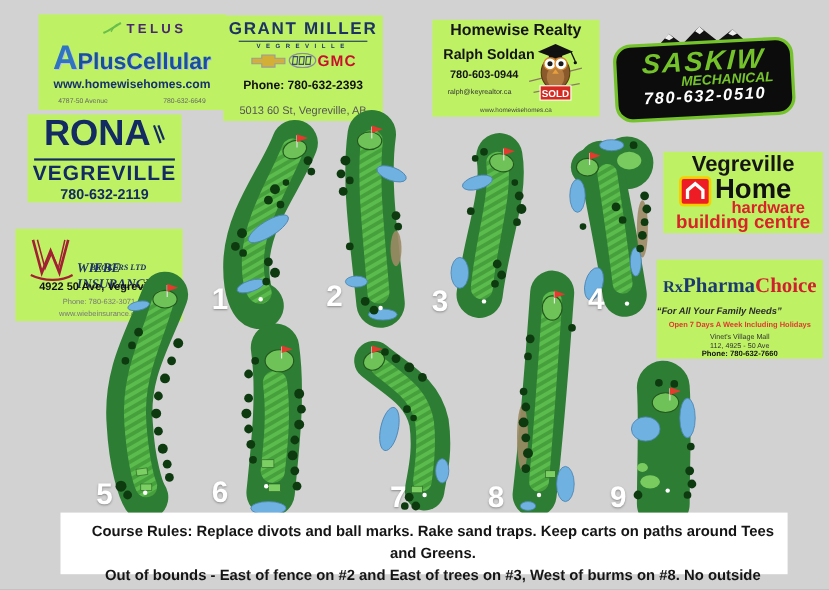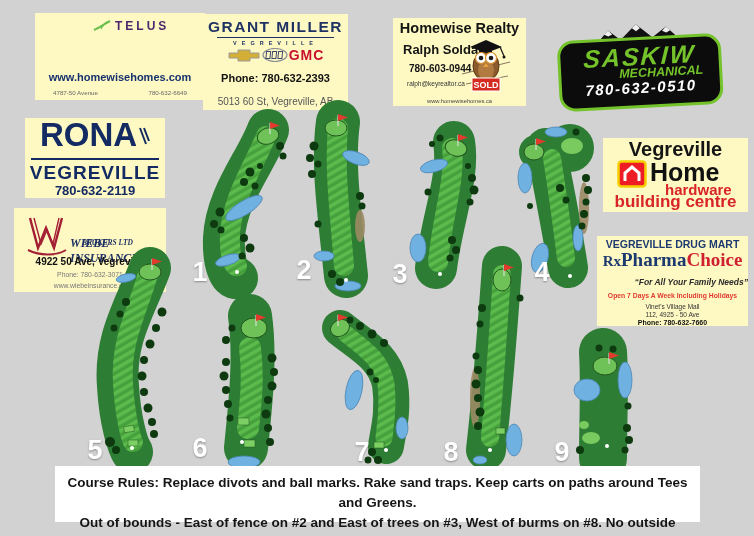--- a/index.html
+++ b/index.html
@@ -1,18 +1,18 @@
 <!DOCTYPE html>
 <html><head>
 <meta charset="utf-8">
 <style>
   html,body{margin:0;padding:0;background:#b8b8b8;}
   .page{position:relative;width:754px;height:536px;background:#d2d2d2;overflow:hidden;
         font-family:"Liberation Sans",sans-serif;}
-  .card{position:absolute;background:#fef9c3;}
+  .card{position:absolute;background:#bef264;}
   .abs{position:absolute;}
 
   
   .telus-row{position:absolute;top:6px;left:58px;display:flex;align-items:center;gap:4px;}
   .telus-txt{font-size:12px;font-weight:800;letter-spacing:3px;color:#4b286d;}
   .aplus-brand{position:absolute;top:22px;width:100%;text-align:center;
                color:#17509e;text-shadow:1px 1px 0 #b9c4d6;}
   .aplus-a{font-size:31px;font-weight:900;color:#2f74c0;}
   .aplus-rest{font-size:21px;font-weight:800;}
   .aplus-web{position:absolute;top:58px;width:100%;text-align:center;font-size:11px;font-weight:800;color:#17316e;}
@@ -69,21 +69,21 @@
   .hh-home{font-size:25px;font-weight:900;color:#111;line-height:24px;margin-left:3px;}
   .hh-hardware{font-size:15px;font-weight:700;color:#d8232a;line-height:12px;margin-left:18px;}
   .hh-building{position:absolute;top:54px;width:100%;text-align:center;font-size:17px;font-weight:700;color:#d8232a;}
 
   
   .dm-name{position:absolute;top:2px;width:100%;text-align:center;font-size:10.5px;font-weight:800;color:#1c3a70;}
   .dm-brand{position:absolute;top:13px;width:100%;text-align:center;}
   .dm-rx{font-size:15px;font-weight:800;color:#1c3a70;}
   .dm-pharma{font-size:19px;font-weight:800;color:#1c3a70;}
   .dm-choice{font-size:19px;font-weight:800;color:#cf2030;}
-  .dm-tag{position:absolute;top:41px;width:100%;text-align:right;font-size:8.5px;font-style:italic;
+  .dm-tag{position:absolute;top:41px;width:100%;text-align:left;font-size:8.5px;font-style:italic;
           font-weight:600;color:#2b2b2b;}
   .dm-hours{position:absolute;top:56px;width:100%;text-align:center;font-size:6.8px;font-weight:800;color:#e03a2f;}
   .dm-mall{position:absolute;top:67px;width:100%;text-align:center;font-size:6.5px;color:#333;}
   .dm-addr{position:absolute;top:75px;width:100%;text-align:center;font-size:6.5px;color:#333;}
   .dm-phone{position:absolute;top:83px;width:100%;text-align:center;font-size:7px;font-weight:800;color:#111;}
 
   
   svg.hole{position:absolute;overflow:visible;}
   .rough{fill:none;stroke:#2e7d34;stroke-linecap:round;}
   .fairway{fill:none;stroke:url(#fw);stroke-linecap:round;}
@@ -93,21 +93,21 @@
   .tree{fill:#0e3a10;}
   .sand{fill:#9b8a63;opacity:.9;}
   .tee{fill:#fff;}
   .teebox{fill:#7ccf63;stroke:#23571f;stroke-width:.5;}
   .flagpole{stroke:#e8e8e8;stroke-width:1;}
   .flag{fill:#e23b2e;}
   .hole-num{position:absolute;transform:translate(-50%,-50%);color:#fff;font-size:27px;font-weight:800;
             text-shadow:0 1px 2px rgba(0,0,0,.35);}
 
   
-  .rules{position:absolute;left:55px;top:466px;width:645px;height:56px;background:#fff;}
+  .rules{position:absolute;left:55px;top:466px;width:645px;height:56px;background:#fff;padding-left:16px;}
   .rules div{text-align:center;font-size:13.5px;font-weight:700;color:#151515;line-height:20px;}
   .rules .r1{margin-top:7px;}
 </style>
 </head>
 <body>
 
 <div class="page">
 
   <svg width="0" height="0" class="abs">
     <defs>
@@ -118,20 +118,23 @@
     </defs>
   </svg>
 
   <div class="card" style="left:35px;top:13px;width:170px;height:87px">
     <div class="telus-row">
       <svg width="18" height="12" viewBox="0 0 18 12">
         <path d="M1,10 C6,8 13,3 17,1" fill="none" stroke="#6abf4b" stroke-width="2"></path>
         <path d="M8,9 C10,5 12,3 14,2" fill="none" stroke="#6abf4b" stroke-width="1.2"></path>
       </svg>
       <span class="telus-txt">TELUS</span>
+    </div>
+    <div class="aplus-brand">
+      <span class="aplus-a">A</span><span class="aplus-rest">PlusCellular</span>
     </div>
     <div class="aplus-web">www.homewisehomes.com</div>
     <div class="aplus-foot">
       <span class="l">4787-50 Avenue</span>
       <span class="r">780-632-6649</span>
     </div>
   </div>
 
   <div class="card" style="left:203px;top:14px;width:145px;height:96px">
     <div class="gm-name">GRANT MILLER</div>
@@ -145,21 +148,21 @@
         <rect x="5" y="3.5" width="4" height="7" fill="none" stroke="#3c4a6e" stroke-width="1" transform="skewX(-6)"></rect>
         <rect x="11" y="3.5" width="4" height="7" fill="none" stroke="#3c4a6e" stroke-width="1" transform="skewX(-6)"></rect>
         <rect x="17" y="3.5" width="4" height="7" fill="none" stroke="#3c4a6e" stroke-width="1" transform="skewX(-6)"></rect>
       </svg>
       <span class="gm-gmc">GMC</span>
     </div>
     <div class="gm-phone">Phone: 780-632-2393</div>
     <div class="gm-addr">5013 60 St, Vegreville, AB</div>
   </div>
 
-  <div class="card" style="left:393px;top:18px;width:133px;height:88px">
+  <div class="card" style="left:393px;top:18px;width:152px;height:88px">
     <div class="hw-name">Homewise Realty</div>
     <div class="hw-agent">Ralph Soldan</div>
     <div class="hw-phone">780-603-0944</div>
     <div class="hw-email">ralph@keyrealtor.ca</div>
     <svg class="abs" style="right:14px;top:14px" width="52" height="62" viewBox="0 0 52 62">
       <line x1="2" y1="42" x2="50" y2="30" stroke="#8a7a62" stroke-width="1.2"></line>
       <line x1="6" y1="52" x2="48" y2="44" stroke="#8a7a62" stroke-width="1"></line>
       <ellipse cx="26" cy="34" rx="13" ry="15" fill="#8a5a2c" stroke="#5d3a16" stroke-width="1"></ellipse>
       <ellipse cx="26" cy="38" rx="8" ry="10" fill="#b07a40"></ellipse>
       <circle cx="21" cy="26" r="5.5" fill="#fff" stroke="#d88b2a" stroke-width="1.2"></circle>
@@ -184,21 +187,21 @@
       <polygon points="44,4 48,0 52,4 48,7" fill="#eee"></polygon>
       <polygon points="74,8 78,4 82,8 78,10" fill="#eee"></polygon>
     </svg>
     <div class="saskiw-badge">
       <div class="saskiw-name">SASKIW</div>
       <div class="saskiw-trade">MECHANICAL</div>
       <div class="saskiw-phone">780-632-0510</div>
     </div>
   </div>
 
-  <div class="card" style="left:25px;top:118px;width:140px;height:80px">
+  <div class="card" style="left:25px;top:104px;width:140px;height:80px">
     <div class="rona-name"><span>RONA</span><svg width="13" height="20" viewBox="0 0 13 20" style="vertical-align:baseline">
           <line x1="3" y1="2" x2="9" y2="18" stroke="#132a63" stroke-width="2"></line>
           <line x1="7" y1="2" x2="12" y2="15" stroke="#132a63" stroke-width="2"></line>
         </svg></div>
     <div class="rona-line"></div>
     <div class="rona-city">VEGREVILLE</div>
     <div class="rona-phone">780-632-2119</div>
   </div>
 
   <div class="card" style="left:14px;top:208px;width:152px;height:84px">
@@ -223,21 +226,20 @@
       </svg>
       <div>
         <div class="hh-home">Home</div>
         <div class="hh-hardware">hardware</div>
       </div>
     </div>
     <div class="hh-building">building centre</div>
   </div>
 
   <div class="card" style="left:597px;top:236px;width:151px;height:90px">
-    <div class="dm-name">VEGREVILLE DRUG MART</div>
     <div class="dm-brand serif">
       <span class="dm-rx">Rx</span><span class="dm-pharma">Pharma</span><span class="dm-choice">Choice</span>
     </div>
     <div class="dm-tag">“For All Your Family Needs”</div>
     <div class="dm-hours">Open 7 Days A Week Including Holidays</div>
     <div class="dm-mall">Vinet's Village Mall</div>
     <div class="dm-addr">112, 4925 - 50 Ave</div>
     <div class="dm-phone">Phone: 780-632-7660</div>
   </div>
 

